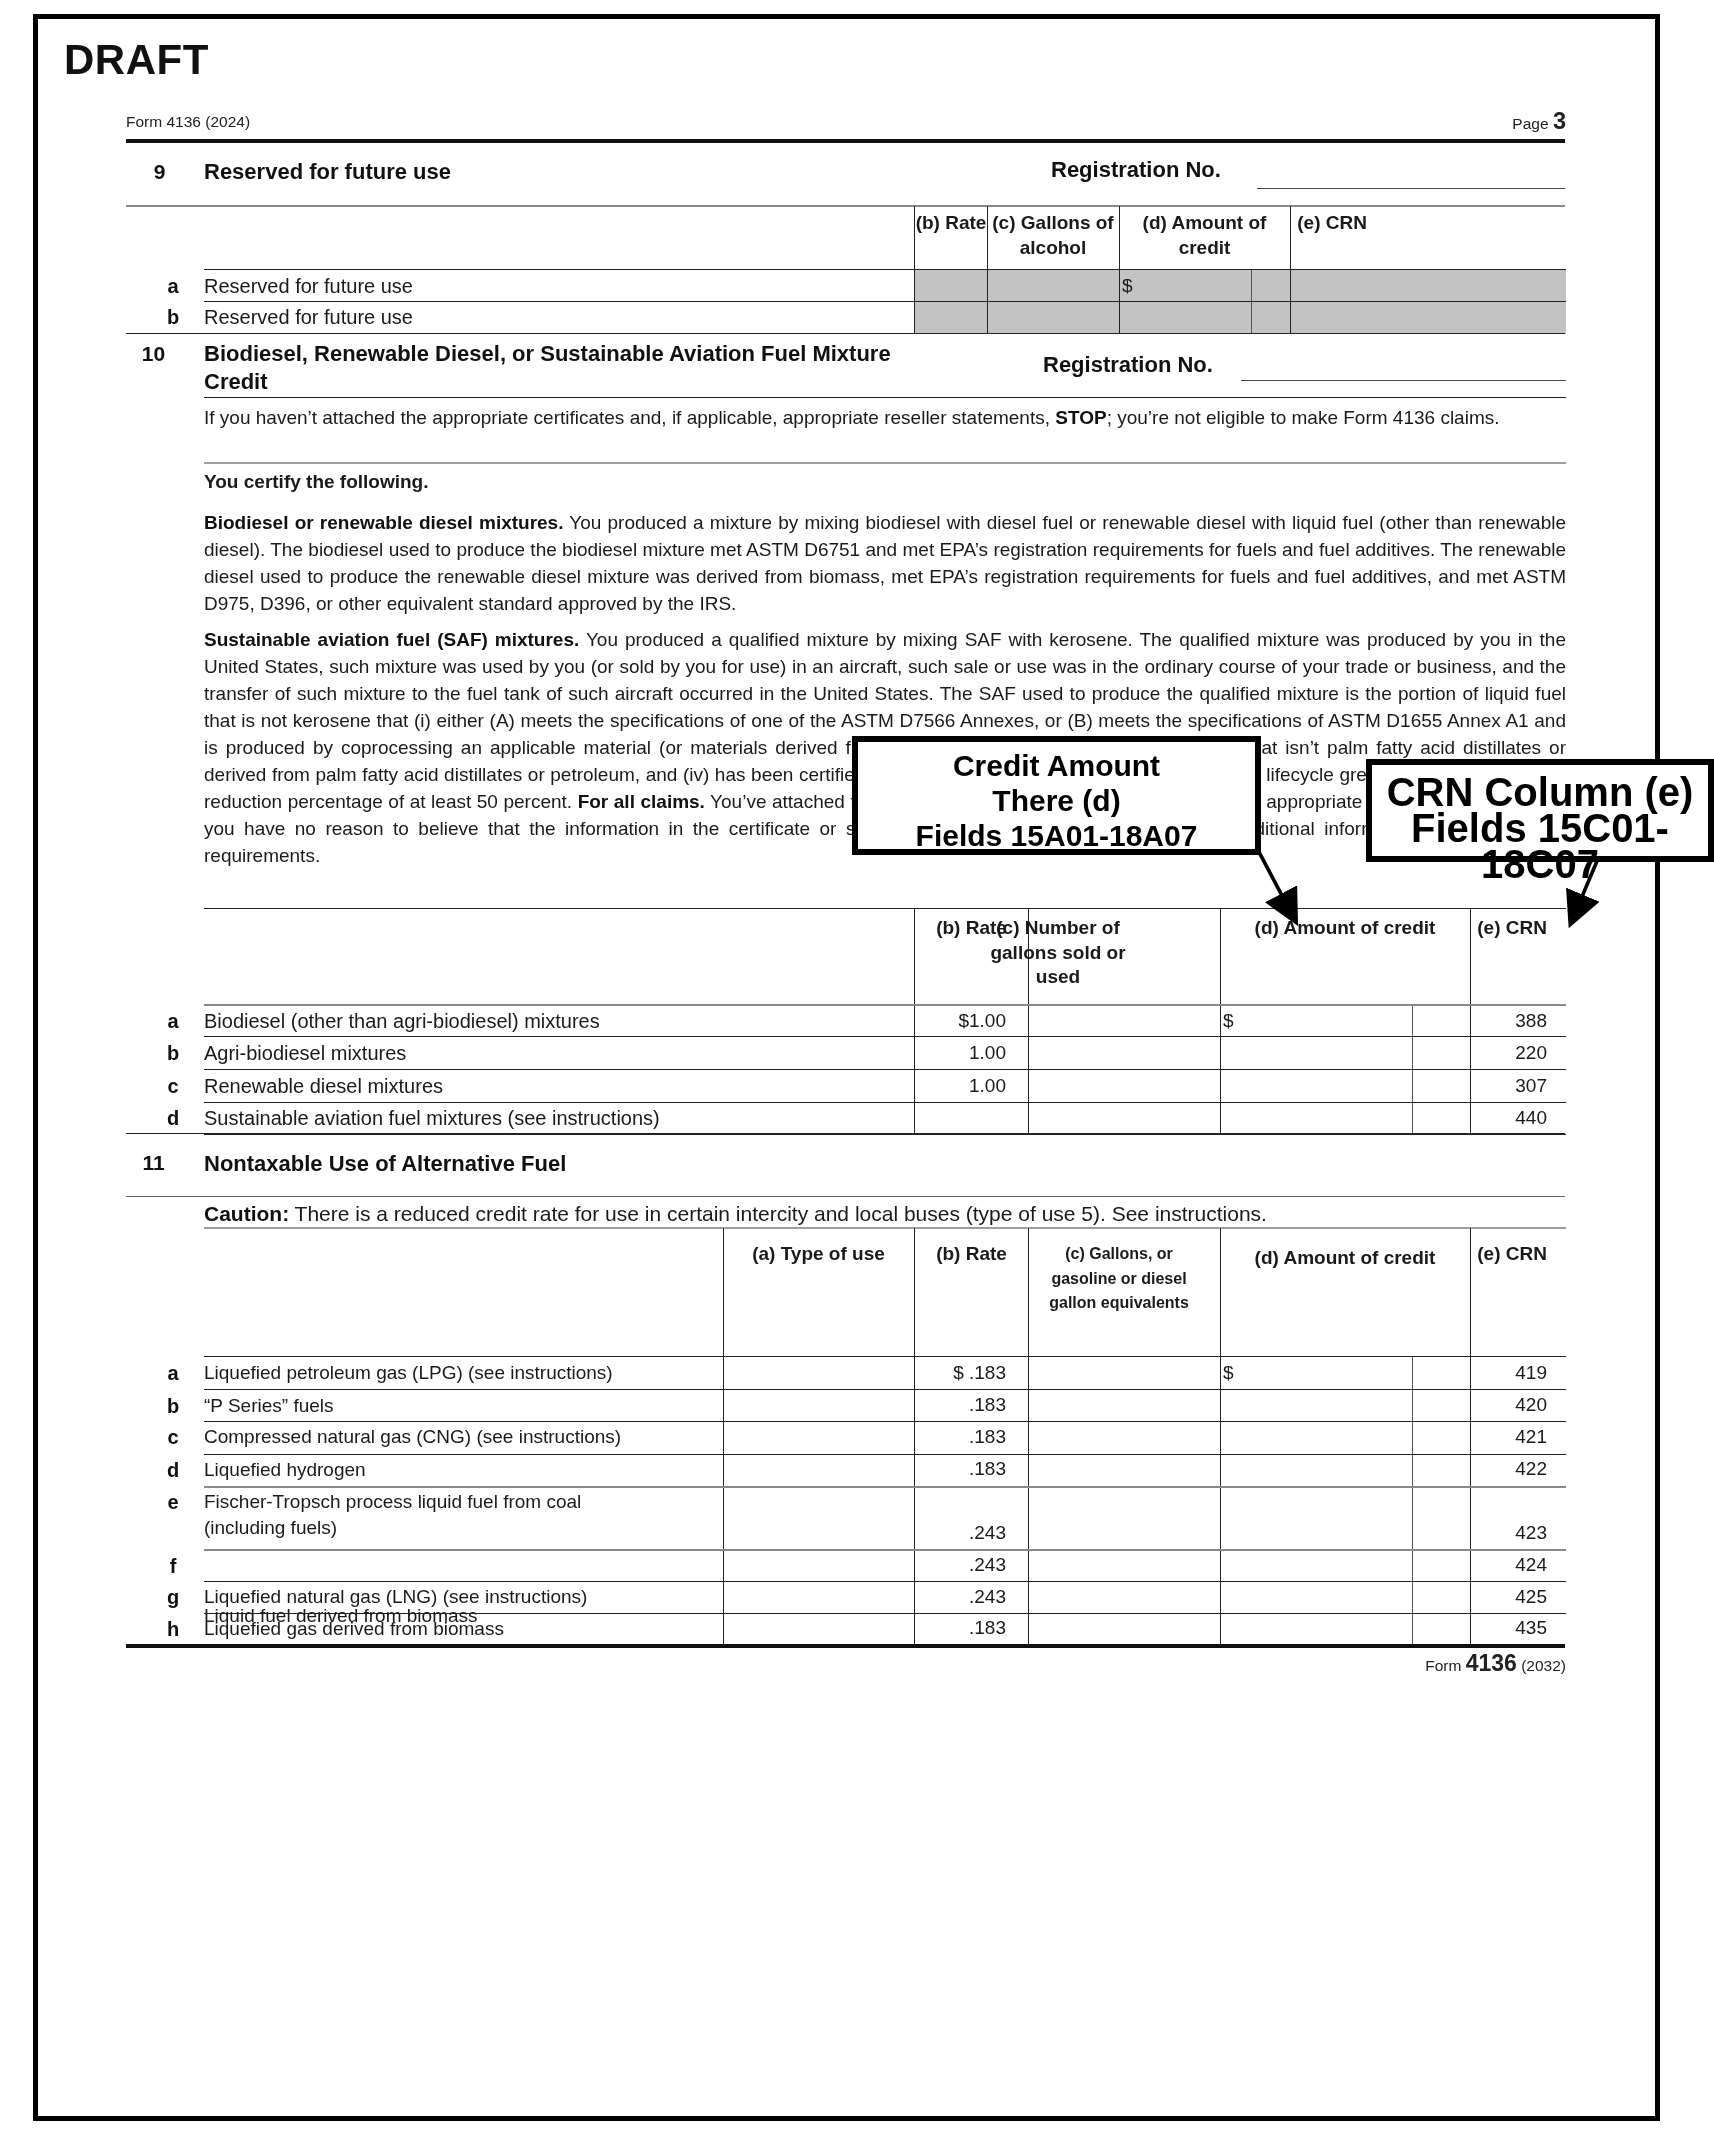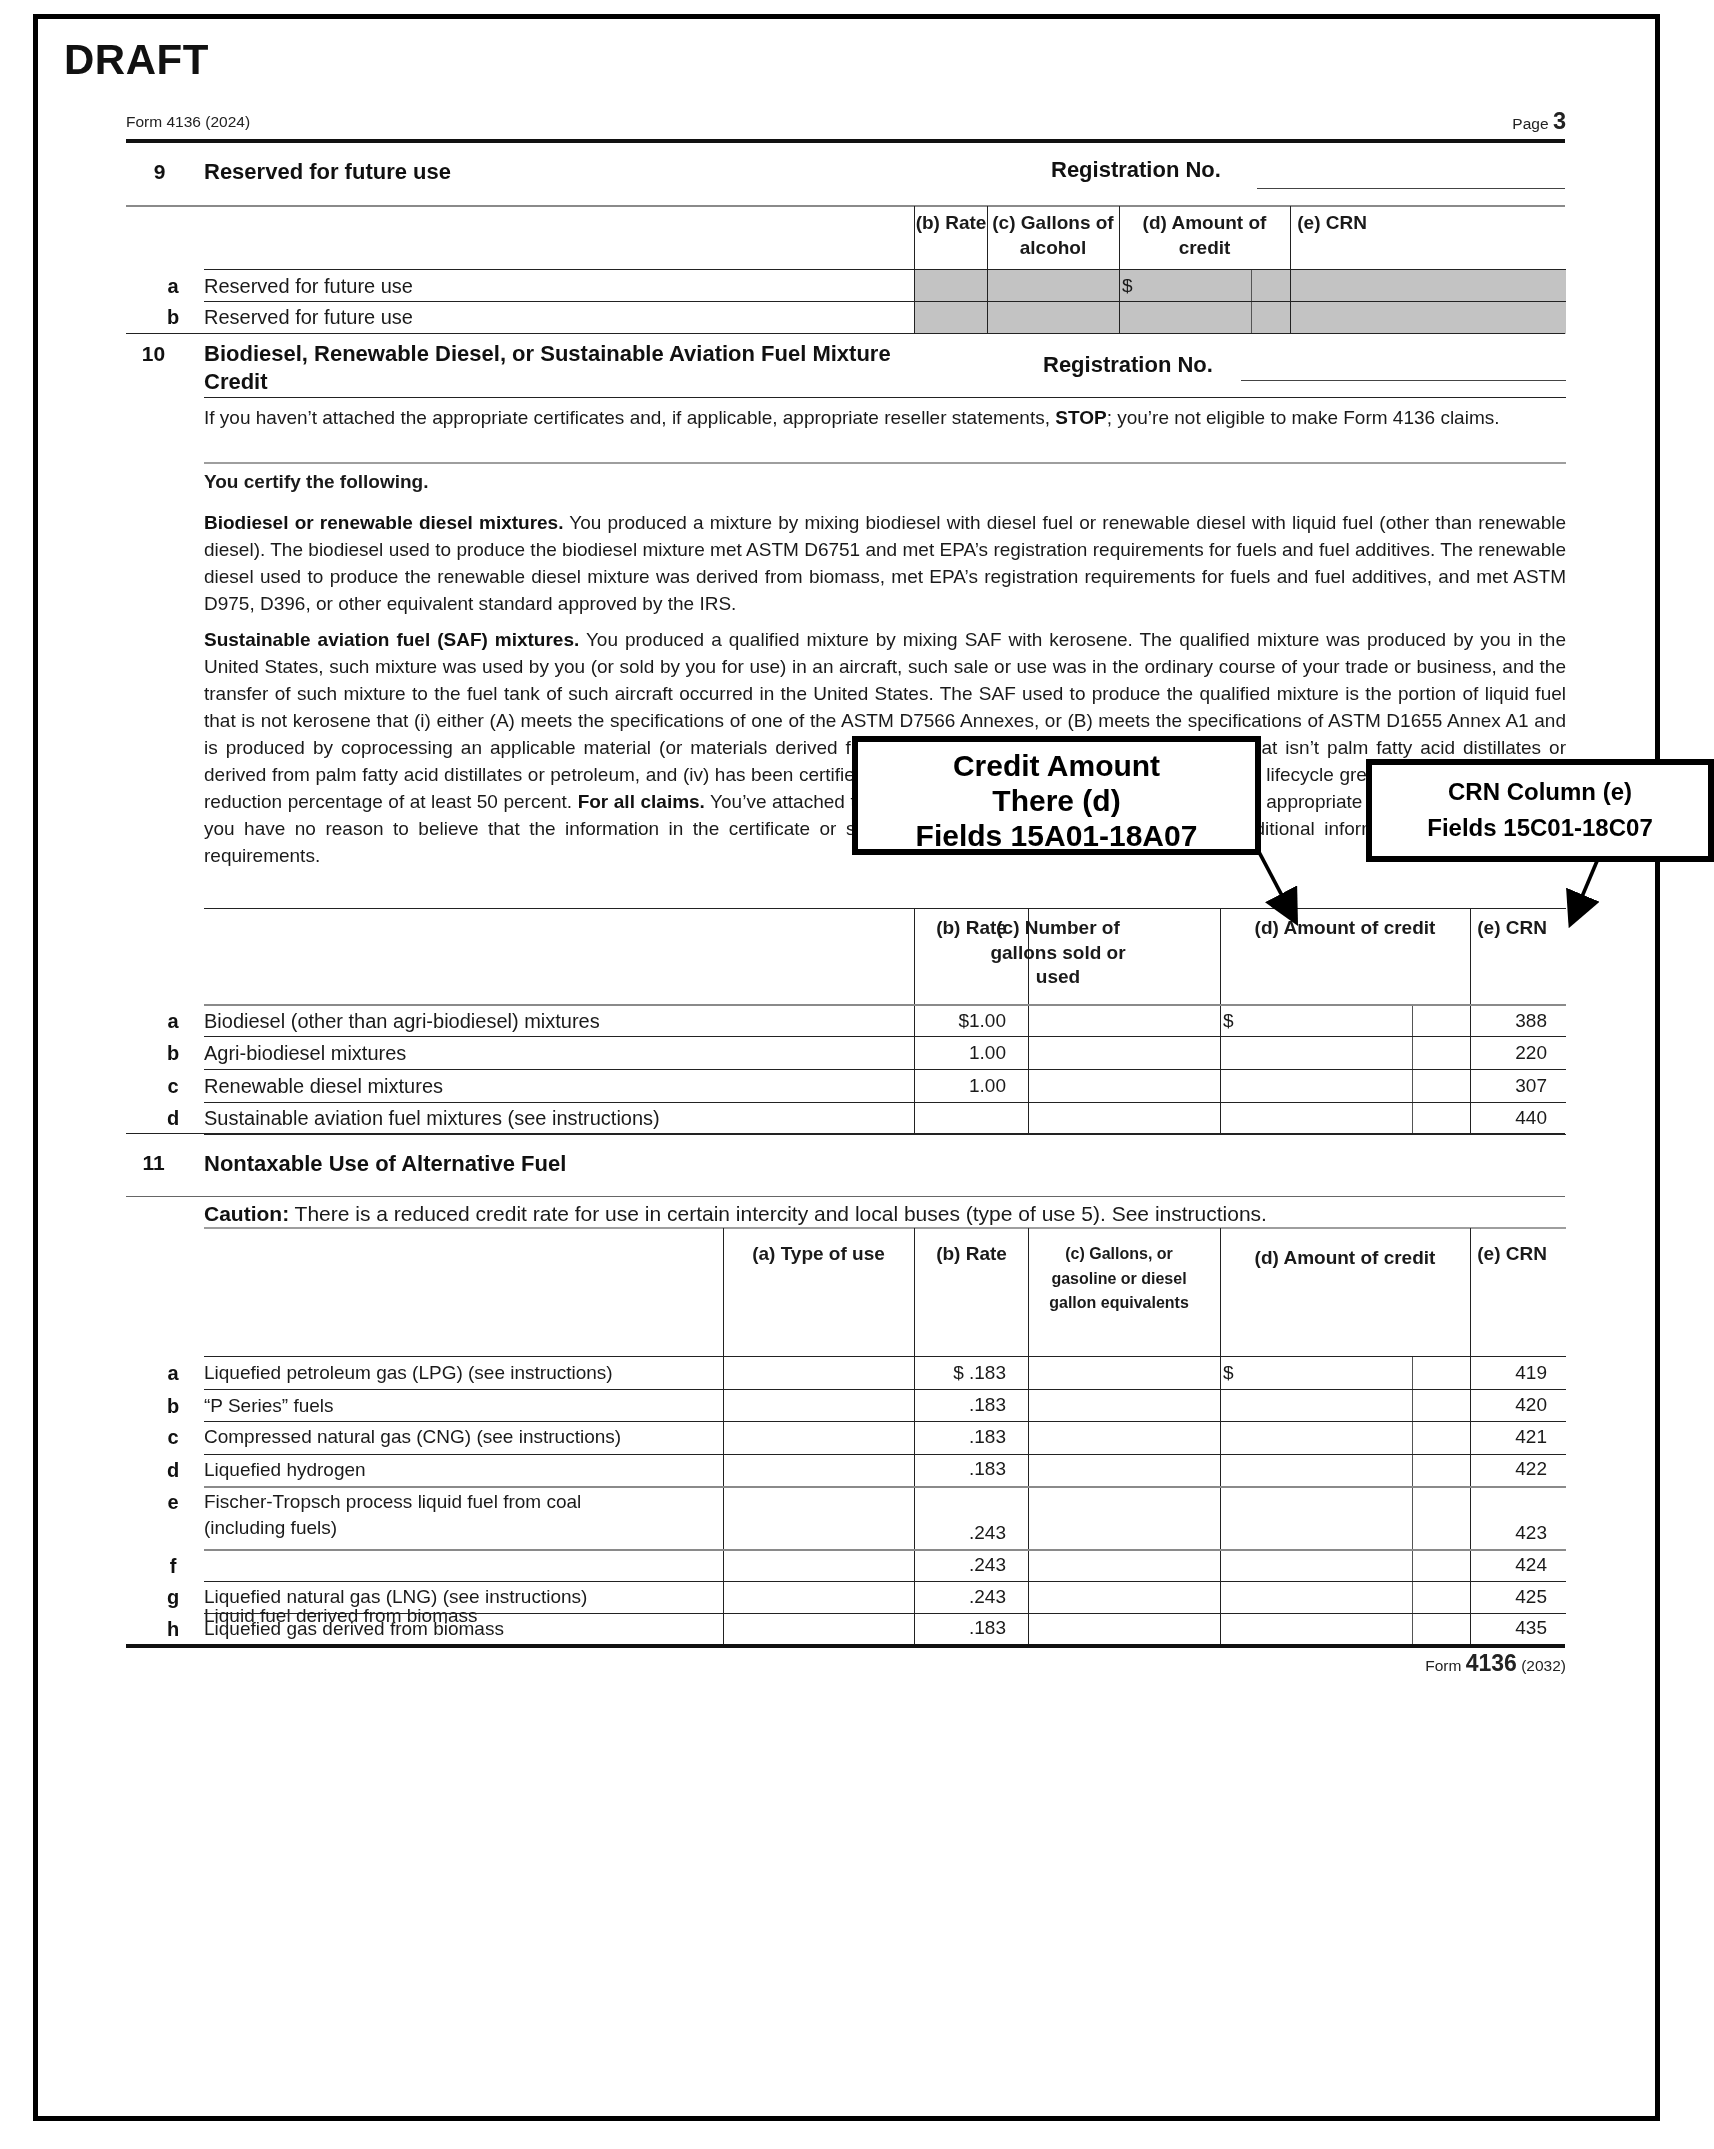--- a/index.html
+++ b/index.html
@@ -286,17 +286,17 @@
   </defs>
   <line x1="1384" y1="936" x2="1422" y2="1008" stroke="#000" stroke-width="4" marker-end="url(#ah)"></line>
   <line x1="1757" y1="946" x2="1730" y2="1010" stroke="#000" stroke-width="4" marker-end="url(#ah)"></line>
 </svg>
 
 <div class="abs callout" style="left:852px;top:736px;width:409px;height:119px;font-size:30px;line-height:35px;padding-top:5.5px">
   <span>Credit Amount</span>
   <span>There (d)</span>
   <span>Fields 15A01-18A07</span>
 </div>
-<div class="abs callout" style="left:1366px;top:759px;width:348px;height:103px;font-size:24px;line-height:36px;padding-top:9px">
+<div class="abs callout" style="left:1366px;top:759px;width:348px;height:103px;font-size:40px;line-height:36px;padding-top:9px">
   <span>CRN Column (e)</span>
   <span>Fields 15C01-18C07</span>
 </div>
 
 
 </body></html>

